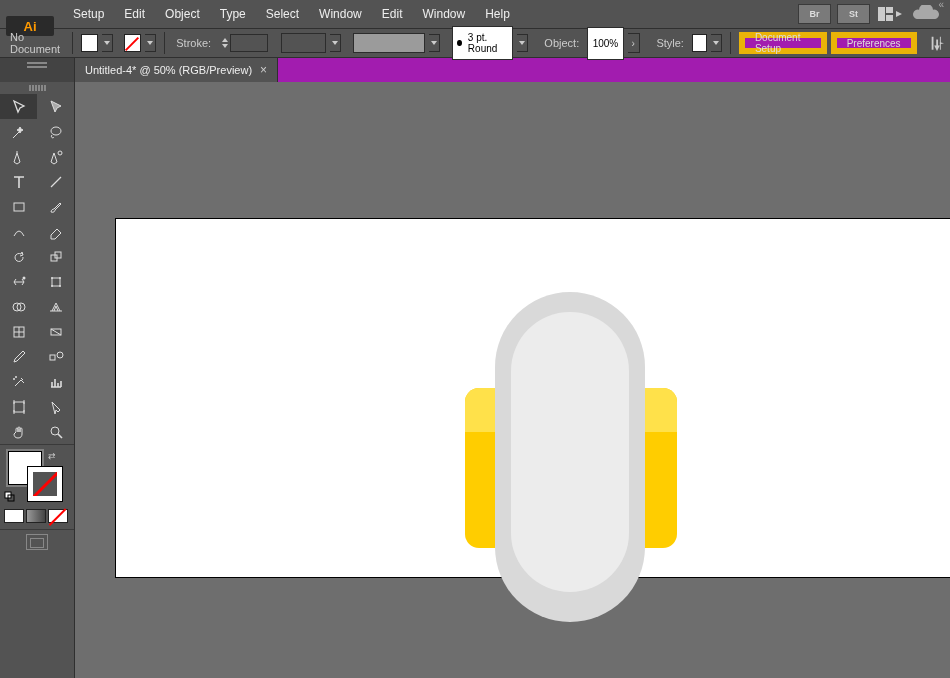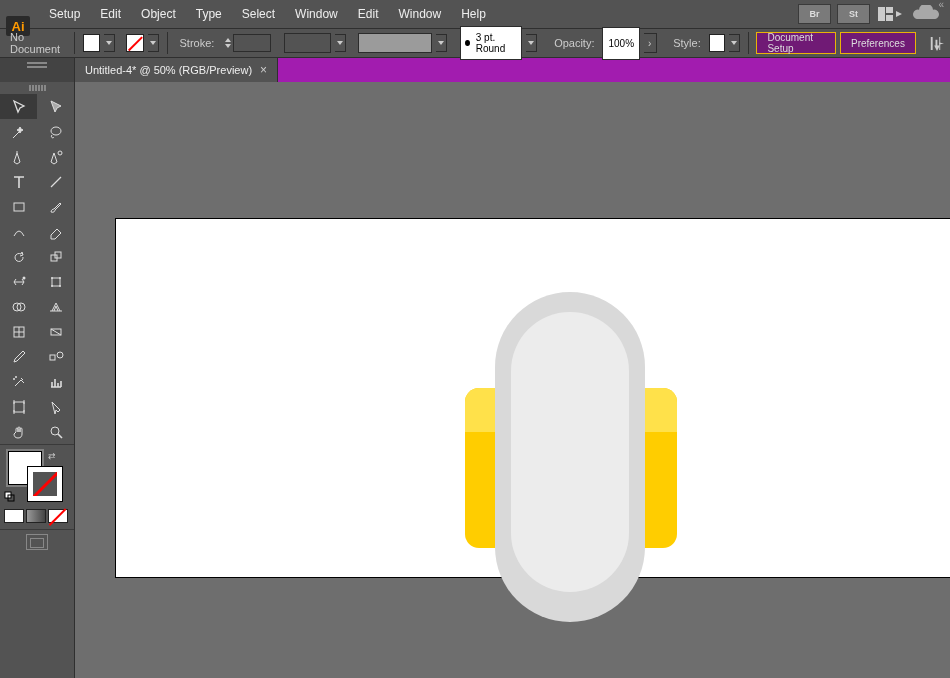--- a/index.html
+++ b/index.html
@@ -1,18 +1,18 @@
 <!DOCTYPE html>
 <html><head>
 <meta charset="utf-8">
 <style>
 * { box-sizing: border-box; margin: 0; padding: 0; font-family: "Segoe UI", Tahoma, sans-serif; }
 body { width: 950px; height: 678px; background: #535353; color: #ddd; font-size: 11px; overflow: hidden; position: relative; }
 .menubar { height: 28px; background: #535353; display: flex; align-items: center; padding: 0 6px; gap: 2px; }
-.ai-logo { width: 24px; height: 20px; background: #2a2a2a; color: #ff9a00; display: flex; align-items: center; justify-content: center; font-weight: 700; font-size: 13px; border-radius: 2px; margin-right: 8px; margin-top: 24px; }
+.ai-logo { width: 48px; height: 20px; background: #2a2a2a; color: #ff9a00; display: flex; align-items: center; justify-content: center; font-weight: 700; font-size: 13px; border-radius: 2px; margin-right: 8px; margin-top: 24px; }
 .menu-item { padding: 4px 9px; cursor: pointer; color: #eee; font-size: 12px; }
 .menu-spacer { flex: 1; }
 .menu-btn { width: 33px; height: 20px; background: #7a7a7a; border: 1px solid #3a3a3a; display: flex; align-items: center; justify-content: center; font-size: 9px; color: #ddd; margin: 0 2px; cursor: pointer; font-weight: 700; }
 .ws-icon { width: 24px; height: 16px; display:flex; align-items:center; justify-content:center; cursor:pointer; margin:0 4px; }
 
 .controlbar { height: 30px; background: #535353; border-top:1px solid #2f2f2f; border-bottom:1px solid #2f2f2f; display: flex; align-items: center; padding: 0 6px; gap: 4px; }
 .ctrl-label { font-size: 11px; color: #ccc; padding: 0 4px; }
 .swatch { width: 22px; height: 18px; border: 1px solid #222; background: #fff; position: relative; }
 .swatch.none::after { content:""; position:absolute; width:120%; height:2px; background:red; top:50%; left:-10%; transform: rotate(-45deg); }
 .dd-arrow { width: 14px; height: 18px; background:#535353; border:1px solid #2c2c2c; border-left:none; display:flex; align-items:center; justify-content:center; cursor:pointer; }
@@ -25,21 +25,21 @@
 .sw-arrows .up { border-bottom:4px solid #ccc;}
 .sw-arrows .dn { border-top:4px solid #ccc;}
 .stroke-val { width: 60px; height:20px; background:#535353; border:1px solid #2c2c2c; }
 .stroke-profile { width:95px; height:20px; background:#9b9b9b; border:1px solid #2c2c2c; }
 .brush-box { width:78px; height:20px; background:#fff; border:1px solid #2c2c2c; color:#000; display:flex; align-items:center; padding:16px 4px; font-size:10px; }
 .brush-box::before { content:""; width:6px; height:6px; background:#000; border-radius:50%; margin-right:6px;}
 .opacity-box { width:48px; height:33px; background:#fff; border:1px solid #2c2c2c; color:#000; display:flex; align-items:center; justify-content:center; font-size:10px; }
 .op-arrow { width:16px; height:20px; background:#535353; border:1px solid #2c2c2c; border-left:none; display:flex; align-items:center; justify-content:center; cursor:pointer;}
 .op-arrow::after { content:"›"; color:#ccc; font-size:10px;}
 .style-sw { width:20px; height:18px; background:#fff; border:1px solid #222;}
-.btn { height:22px; padding:0 10px; background:#701a75; border:1px solid #eab308; color:#ddd; font-size:10px; cursor:pointer; display:flex; align-items:center;}
+.btn { height:22px; padding:0 10px; background:#a21caf; border:6px solid #eab308; color:#ddd; font-size:10px; cursor:pointer; display:flex; align-items:center;}
 
 .tabstrip { height:24px; background:#a21caf; display:flex; align-items:stretch; padding-left:75px; }
 .tab-handle { width:12px; background:#434343; border-right:1px solid #2f2f2f; display:flex; flex-direction:column; align-items:center; justify-content:flex-start; gap:2px; padding-top:4px; position:absolute; left:0; top:58px; height:24px; width:75px;}
 .tab-handle .grip { width:20px; height:2px; background:#888; }
 .filetab { background:#535353; border-right:1px solid #2f2f2f; padding:0 10px; display:flex; align-items:center; gap:8px; font-size:11px; color:#eee; cursor:pointer;}
 .filetab .close { font-size:12px; color:#ccc; cursor:pointer;}
 
 .workspace { position:absolute; top:82px; left:75px; right:0; bottom:0; background:#6e6e6e; overflow:hidden;}
 .artboard { position:absolute; left:40px; top:136px; width:880px; height:360px; background:#fff; border:1px solid #000; }
 .art-shape-yellow { position:absolute; left:390px; top:306px; width:212px; height:160px; background:#ffcd00; border-radius:14px;}
@@ -125,21 +125,21 @@
   <div style="width:6px"></div>
   <div class="stroke-val"></div>
   <div class="dd-arrow"></div>
   <div style="width:6px"></div>
   <div class="stroke-profile"></div>
   <div class="dd-arrow"></div>
   <div style="width:6px"></div>
   <div class="brush-box">3 pt. Round</div>
   <div class="dd-arrow"></div>
   <div style="width:6px"></div>
-  <span class="ctrl-label">Opacity:</span>
+  <span class="ctrl-label">Object:</span>
   <div class="opacity-box">100%</div>
   <div class="op-arrow"></div>
   <div style="width:6px"></div>
   <span class="ctrl-label">Style:</span>
   <div class="style-sw"></div>
   <div class="dd-arrow"></div>
   <div class="sep"></div>
   <div class="btn">Document Setup</div>
   <div class="btn">Preferences</div>
   <div style="width:4px"></div>

